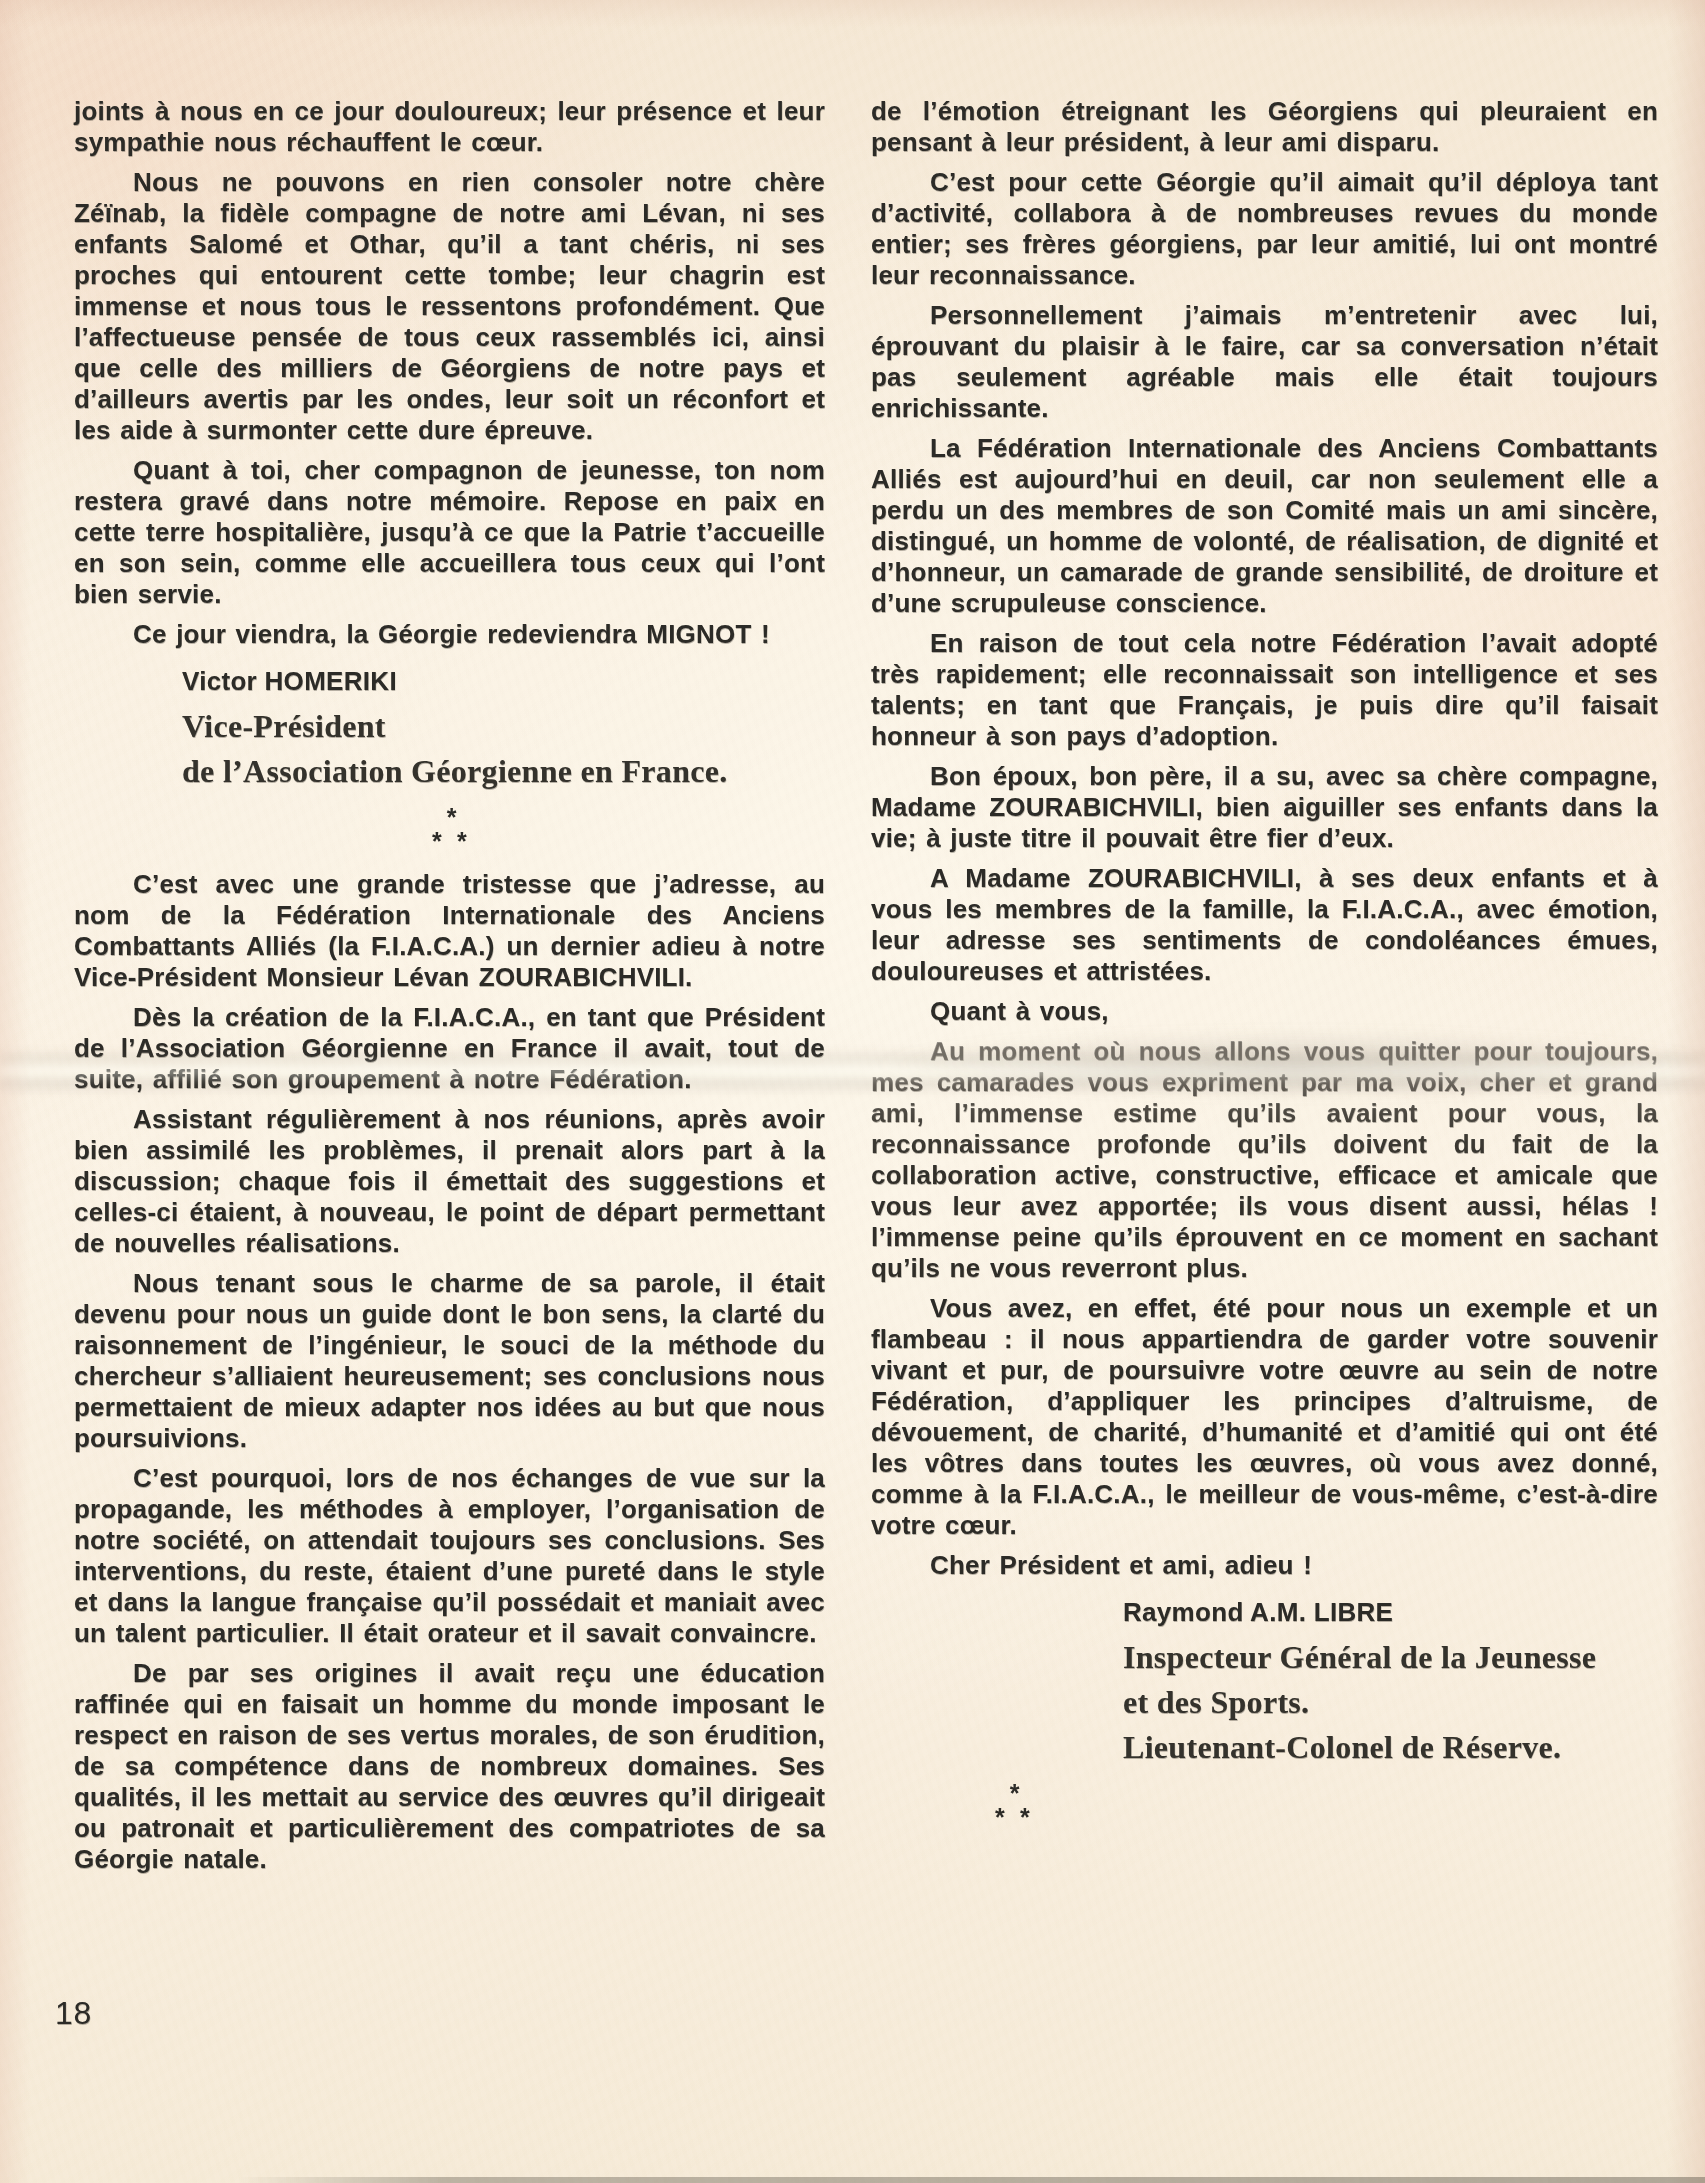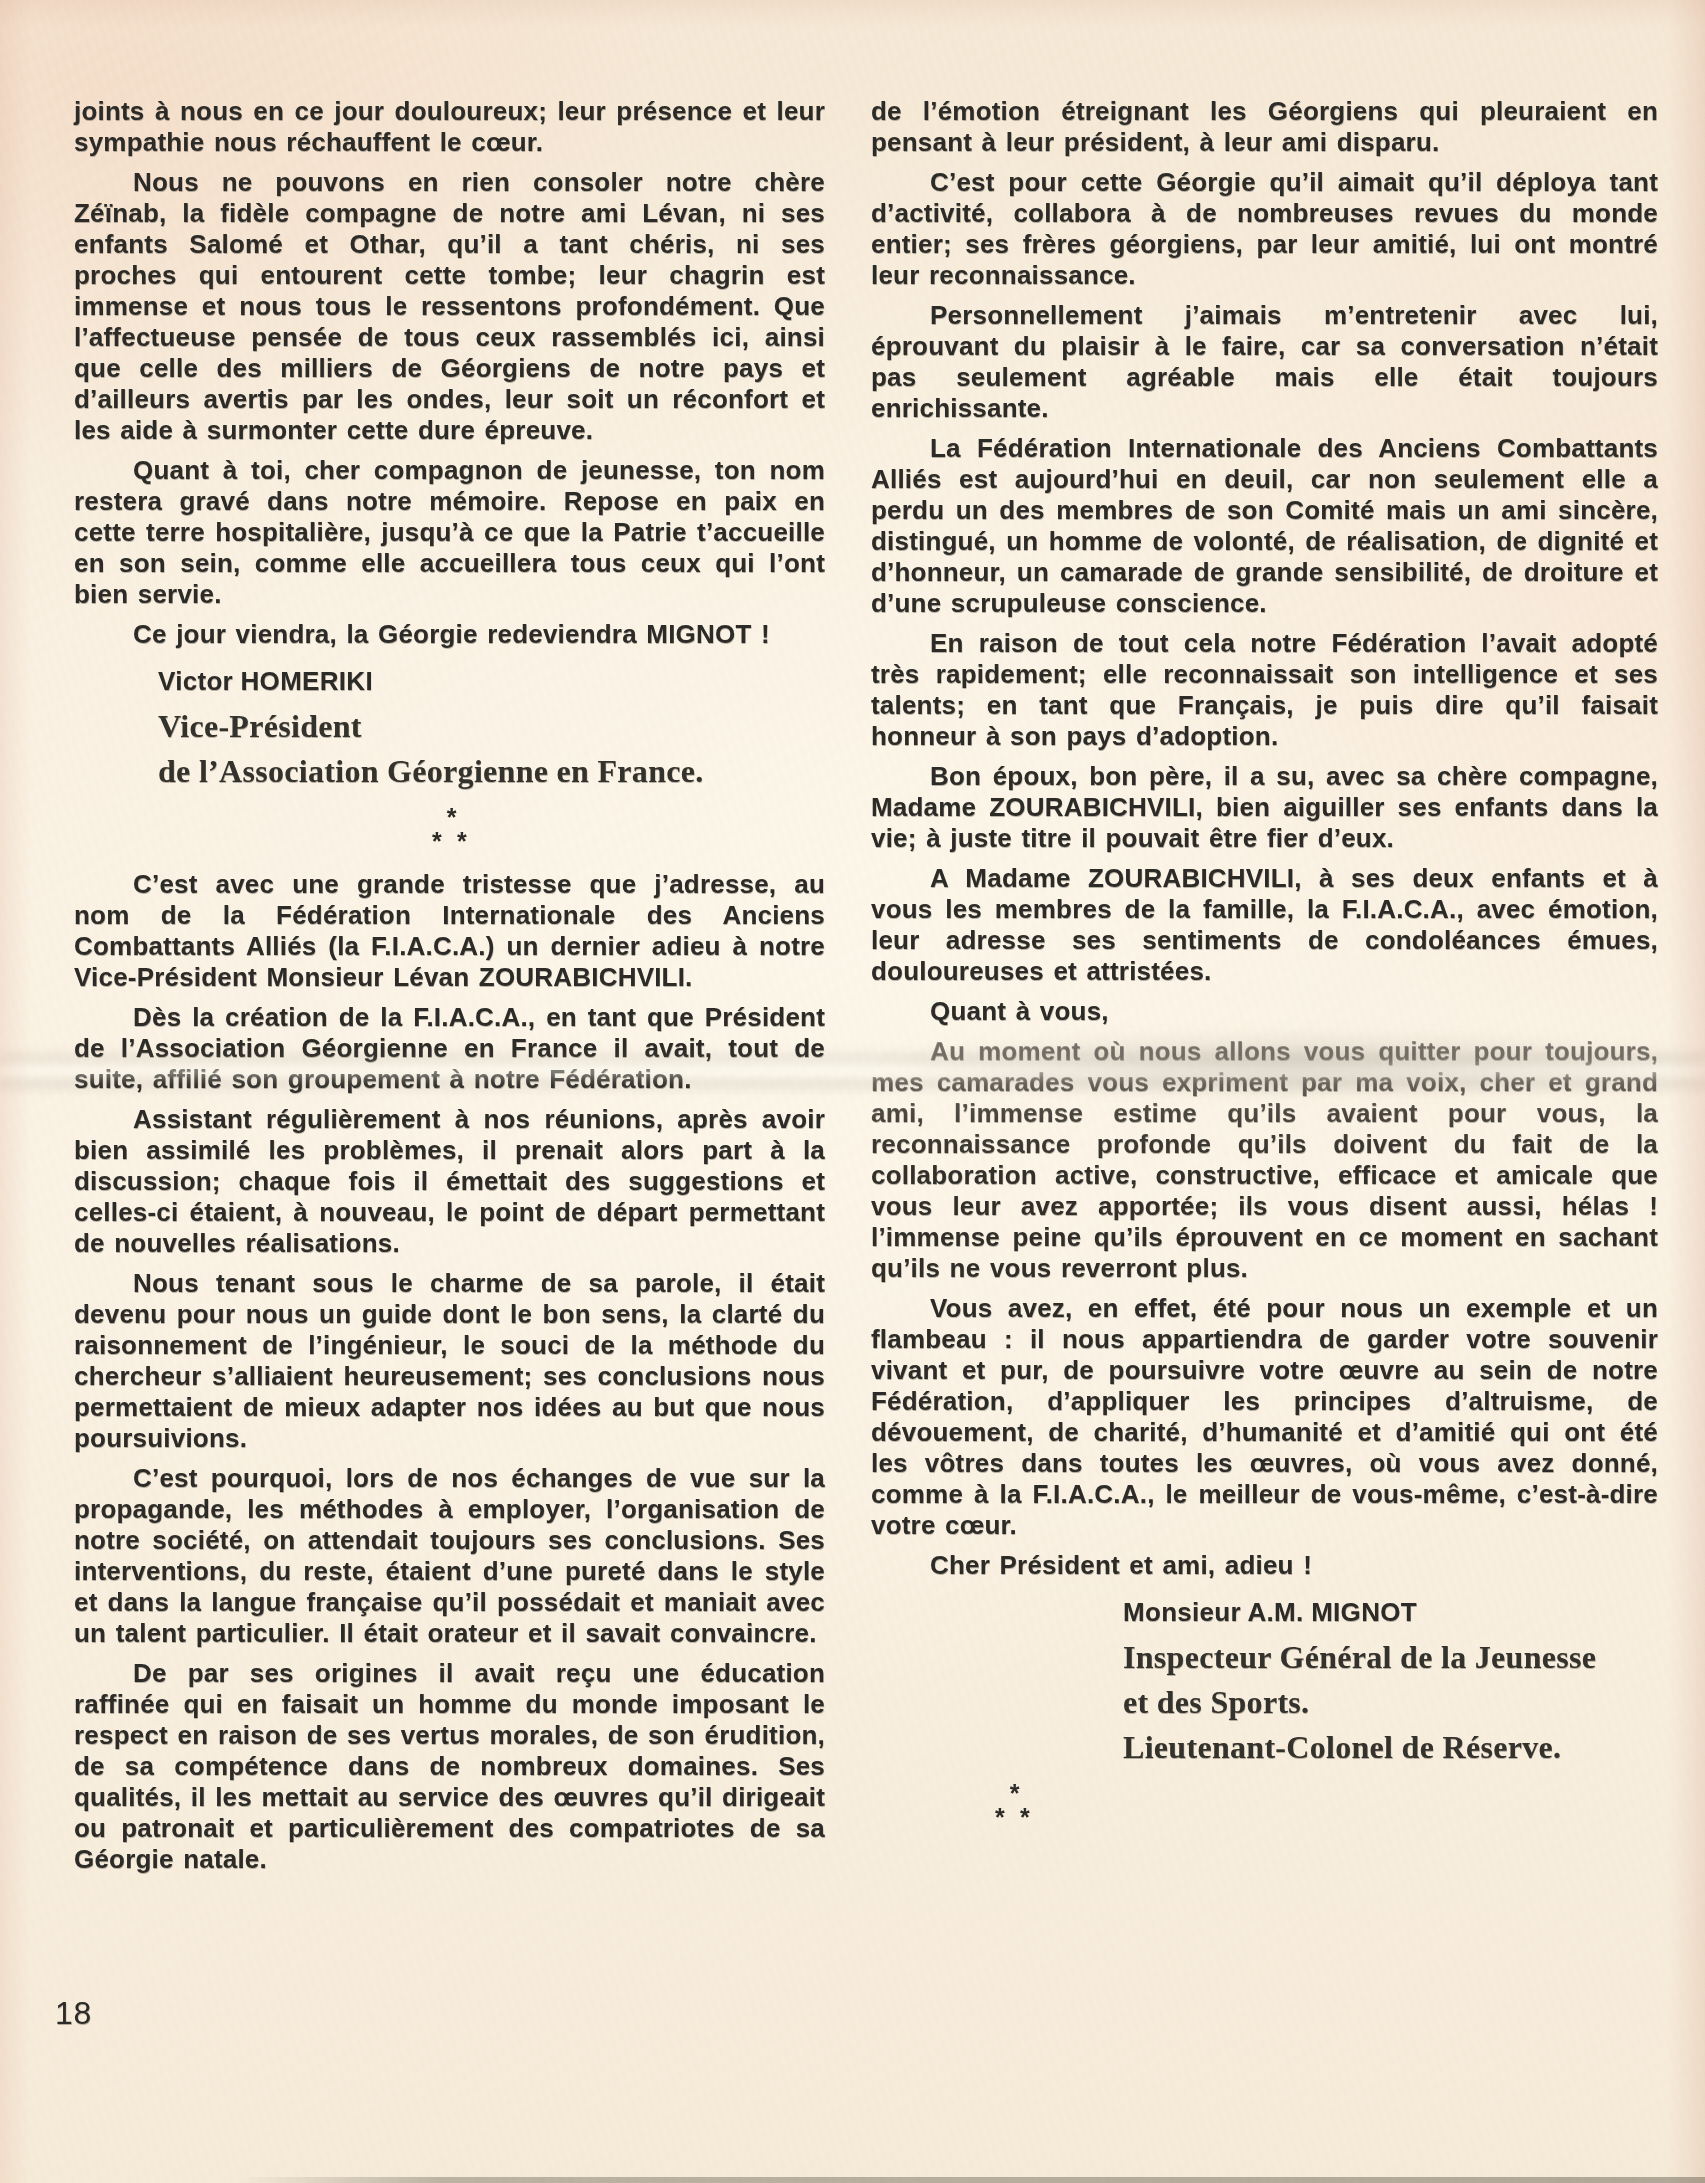--- a/index.html
+++ b/index.html
@@ -60,21 +60,21 @@
       -webkit-text-fill-color: transparent;
     }
   }
 
   .sig {
     margin: 7px 0 11.2px 0;
     font-size: 26px;
     line-height: 45px;
     text-shadow: 0.4px 0.6px 0.5px rgba(58,52,44,0.35);
   }
-  .sig-left  { margin-left: 84px; }
+  .sig-left  { margin-left: 108px; }
   .sig-right { margin-left: 252px; }
   .sig-name  { letter-spacing: 0.3px; }
   .sig-role  {
     font-family: "Liberation Serif", serif;
     font-size: 32px;
     color: #34322c;
     letter-spacing: 0.3px;
   }
 
   .asterism {
@@ -186,21 +186,21 @@
     <p class="body">Bon époux, bon père, il a su, avec sa chère compagne, Madame ZOURABICHVILI, bien aiguiller ses enfants dans la vie; à juste titre il pouvait être fier d’eux.</p>
     <p class="body">A Madame ZOURABICHVILI, à ses deux enfants et à vous les membres de la famille, la F.I.A.C.A., avec émotion, leur adresse ses sentiments de condoléances émues, douloureuses et attristées.</p>
     <p class="body">Quant à vous,</p>
 
     <p class="body faded">Au moment où nous allons vous quitter pour toujours, mes camarades vous expriment par ma voix, cher et grand ami, l’immense estime qu’ils avaient pour vous, la reconnaissance profonde qu’ils doivent du fait de la collaboration active, constructive, efficace et amicale que vous leur avez apportée; ils vous disent aussi, hélas ! l’immense peine qu’ils éprouvent en ce moment en sachant qu’ils ne vous reverront plus.</p>
 
     <p class="body">Vous avez, en effet, été pour nous un exemple et un flambeau : il nous appartiendra de garder votre souvenir vivant et pur, de poursuivre votre œuvre au sein de notre Fédération, d’appliquer les principes d’altruisme, de dévouement, de charité, d’humanité et d’amitié qui ont été les vôtres dans toutes les œuvres, où vous avez donné, comme à la F.I.A.C.A., le meilleur de vous-même, c’est-à-dire votre cœur.</p>
     <p class="body">Cher Président et ami, adieu !</p>
 
     <div class="sig sig-right">
-      <div class="sig-name">Monsieur A.M. MIGNOT</div>
+      <div class="sig-name">Raymond A.M. LIBRE</div>
       <div class="sig-role">Inspecteur Général de la Jeunesse</div>
       <div class="sig-role">et des Sports.</div>
       <div class="sig-role">Lieutenant-Colonel de Réserve.</div>
     </div>
 
     <div class="asterism asterism-right">
       <div class="ast-top">*</div>
       <div class="ast-bottom">* *</div>
     </div>
 

